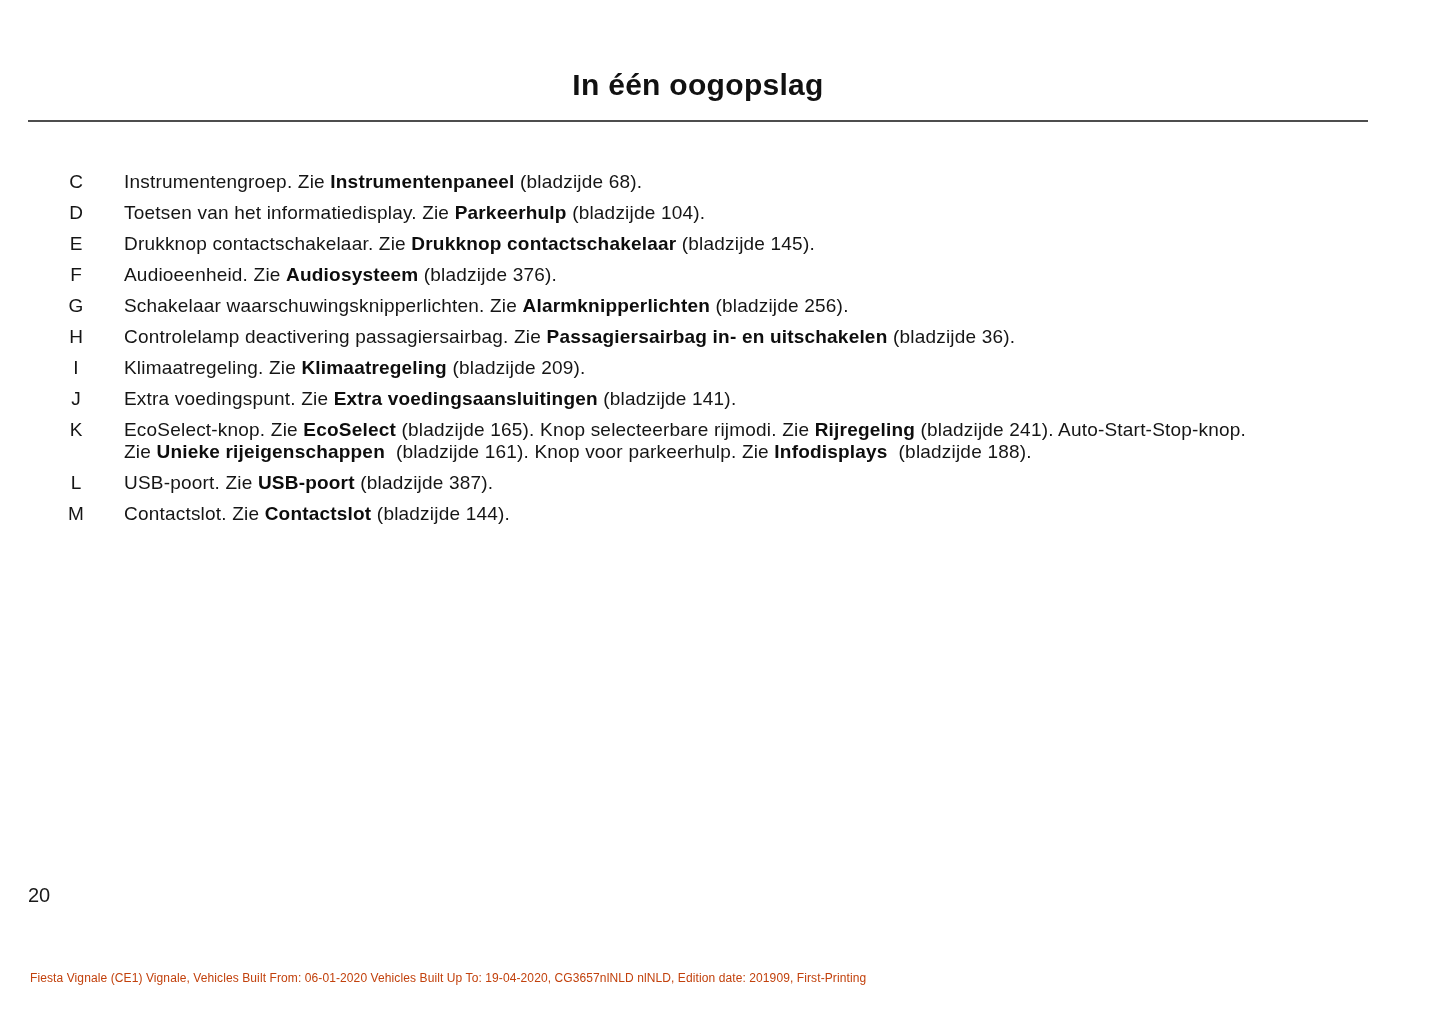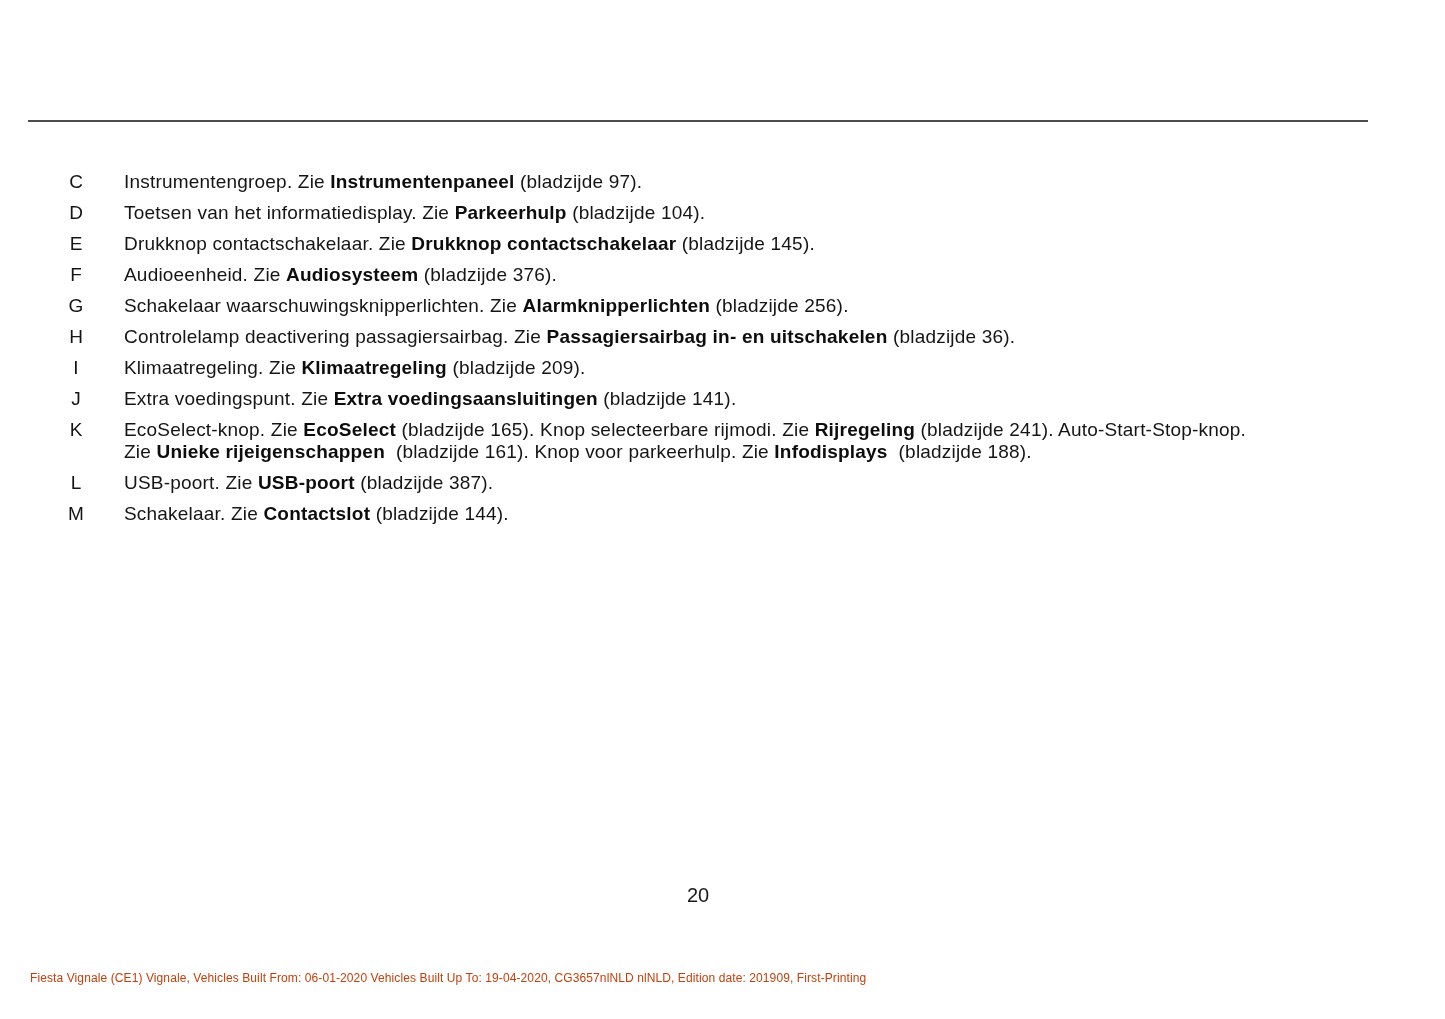--- a/index.html
+++ b/index.html
@@ -51,45 +51,46 @@
     font-size: 19px;
     line-height: 22px;
     letter-spacing: 0.2px;
     white-space: pre-wrap;
     color: #151515;
   }
   .text b { font-weight: 700; color: #0d0d0d; margin-top: 16px; }
   .page-number {
     position: absolute;
     top: 884px; left: 28px; width: 1340px;
-    text-align: center;
+    text-align: left;
     font-size: 20px;
     color: #1a1a1a;
   }
   .footer {
     position: absolute;
     top: 971px; left: 30px;
     font-size: 12px;
     letter-spacing: 0.1px;
     color: #c2410c;
     white-space: nowrap;
   }
 </style>
 </head>
 <body>
 
 <div class="page">
 
+  <h1 class="page-title">In één oogopslag</h1>
 
   <div class="header-rule"></div>
 
   <div class="glance-list" id="rows">
   <div class="row">
     <span class="key">C</span>
-    <span class="text"><span>Instrumentengroep. Zie </span><b>Instrumentenpaneel</b><span> (bladzijde 97).</span></span>
+    <span class="text"><span>Instrumentengroep. Zie </span><b>Instrumentenpaneel</b><span> (bladzijde 68).</span></span>
   </div>
 
   <div class="row">
     <span class="key">D</span>
     <span class="text"><span>Toetsen van het informatiedisplay. Zie </span><b>Parkeerhulp</b><span> (bladzijde 104).</span></span>
   </div>
 
   <div class="row">
     <span class="key">E</span>
     <span class="text"><span>Drukknop contactschakelaar. Zie </span><b>Drukknop contactschakelaar</b><span> (bladzijde 145).</span></span>
@@ -125,21 +126,21 @@
     <span class="text"><span>EcoSelect-knop. Zie </span><b>EcoSelect</b><span> (bladzijde 165). Knop selecteerbare rijmodi. Zie </span><b>Rijregeling</b><span> (bladzijde 241). Auto-Start-Stop-knop.</span><br><span>Zie </span><b>Unieke rijeigenschappen</b><span>  (bladzijde 161). Knop voor parkeerhulp. Zie </span><b>Infodisplays</b><span>  (bladzijde 188).</span></span>
   </div>
 
   <div class="row">
     <span class="key">L</span>
     <span class="text"><span>USB-poort. Zie </span><b>USB-poort</b><span> (bladzijde 387).</span></span>
   </div>
 
   <div class="row">
     <span class="key">M</span>
-    <span class="text"><span>Schakelaar. Zie </span><b>Contactslot</b><span> (bladzijde 144).</span></span>
+    <span class="text"><span>Contactslot. Zie </span><b>Contactslot</b><span> (bladzijde 144).</span></span>
   </div>
 </div>
 
   <div class="page-number">20</div>
 
   <div class="footer">Fiesta Vignale (CE1) Vignale, Vehicles Built From: 06-01-2020 Vehicles Built Up To: 19-04-2020, CG3657nlNLD nlNLD, Edition date: 201909, First-Printing</div>
 
 </div>
 
 </body></html>

